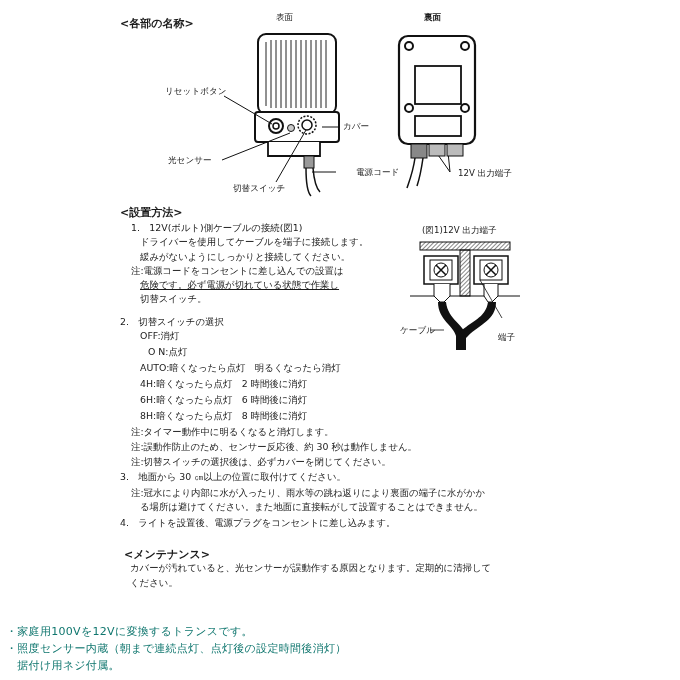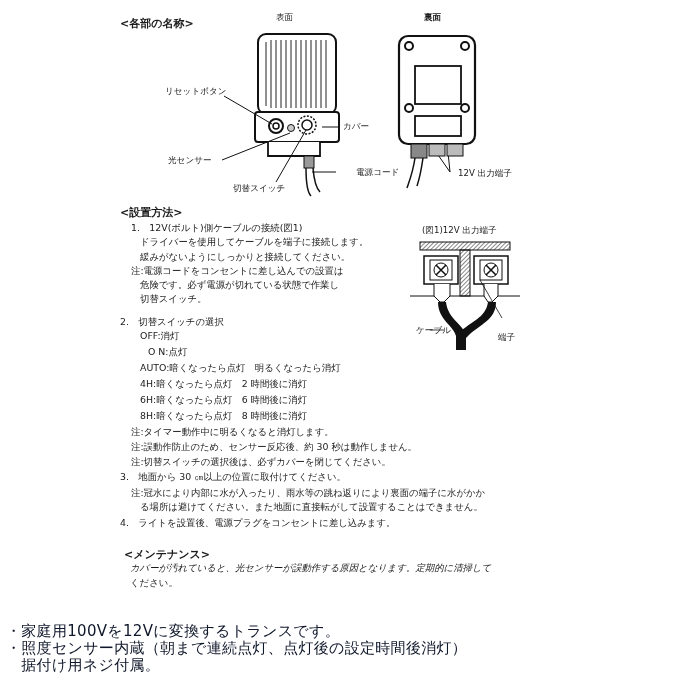--- a/index.html
+++ b/index.html
@@ -2,21 +2,21 @@
 <html><head>
 <meta charset="utf-8">
 <style>
   html, body { margin:0; padding:0; background:#ffffff; }
   body { width:680px; height:680px; position:relative; overflow:hidden;
          font-family:"DejaVu Sans", sans-serif; color:#1a1a1a; }
   .abs { position:absolute; white-space:nowrap; }
   .h { font-weight:bold; font-size:11px; }
   .t { font-size:9.4px; line-height:14.2px; }
   .lbl { font-size:8.6px; }
-  .bullet { font-size:15px; line-height:17px; color:#0f172a; letter-spacing:0.3px; }
+  .bullet { font-size:11px; line-height:17px; color:#0f766e; letter-spacing:0.3px; }
   svg { position:absolute; }
 </style>
 </head>
 <body>
 
 <div class="abs h" style="left:120px;top:16px;">&lt;各部の名称&gt;</div>
 <div class="abs lbl" style="left:276px;top:12px;">表面</div>
 <div class="abs lbl" style="left:424px;top:12px;font-weight:bold;">裏面</div>
 
 <svg style="left:240px;top:28px;" width="120" height="170" viewBox="0 0 120 170">
@@ -82,21 +82,21 @@
   <rect x="52" y="112" width="16" height="12" fill="#bbb" stroke="#111"></rect>
   <path d="M20 126 C18 140 14 150 12 156 M28 126 C26 140 24 148 22 154" fill="none" stroke="#111" stroke-width="1.5"></path>
 </svg>
 
 <div class="abs h" style="left:120px;top:205px;">&lt;設置方法&gt;</div>
 
 <div class="abs t" style="left:120px;top:221px;margin-left:11px;">1.　12V(ボルト)側ケーブルの接続(図1)</div>
 <div class="abs t" style="left:140px;top:235px;">ドライバーを使用してケーブルを端子に接続します。</div>
 <div class="abs t" style="left:140px;top:250px;">緩みがないようにしっかりと接続してください。</div>
 <div class="abs t" style="left:131px;top:264px;">注:電源コードをコンセントに差し込んでの設置は</div>
-<div class="abs t" style="left:140px;top:278px;">危険です。必ず電源が切れている状態で作業し</div>
+<div class="abs t" style="left:140px;top:278px;text-decoration:underline;">危険です。必ず電源が切れている状態で作業し</div>
 <div class="abs t" style="left:140px;top:292px;">切替スイッチ。</div>
 
 <div class="abs t" style="left:120px;top:315px;">2.　切替スイッチの選択</div>
 <div class="abs t" style="left:140px;top:329px;text-align:right;">OFF:消灯</div>
 <div class="abs t" style="left:140px;top:345px;margin-left:8px;">O N:点灯</div>
 <div class="abs t" style="left:140px;top:361px;">AUTO:暗くなったら点灯　明るくなったら消灯</div>
 <div class="abs t" style="left:140px;top:377px;">4H:暗くなったら点灯　2 時間後に消灯</div>
 <div class="abs t" style="left:140px;top:393px;">6H:暗くなったら点灯　6 時間後に消灯</div>
 <div class="abs t" style="left:140px;top:409px;">8H:暗くなったら点灯　8 時間後に消灯</div>
 <div class="abs t" style="left:131px;top:425px;">注:タイマー動作中に明るくなると消灯します。</div>
@@ -130,22 +130,22 @@
   <line x1="0" y1="56" x2="110" y2="56" stroke="#111"></line>
 
   <path d="M24 44 L24 56 L30 62 L34 62 L40 56 L40 44" fill="#fff" stroke="#111"></path>
   <path d="M74 44 L74 56 L78 62 L82 62 L88 56 L88 44" fill="#fff" stroke="#111"></path>
 
   <path d="M28 62 L36 62 C38 80 54 84 56 96 L56 110 L46 110 L46 96 C44 86 28 80 28 62 Z" fill="#111"></path>
   <path d="M78 62 L86 62 C86 80 70 84 58 96 L56 98 L50 92 C60 82 76 78 78 62 Z" fill="#111"></path>
   <line x1="92" y1="78" x2="70" y2="40" stroke="#111" stroke-width="0.8"></line>
   <line x1="20" y1="90" x2="34" y2="90" stroke="#111" stroke-width="0.8"></line>
 </svg>
-<div class="abs lbl" style="left:416px;top:325px;">ケーブル</div>
+<div class="abs lbl" style="left:400px;top:325px;">ケーブル</div>
 <div class="abs lbl" style="left:498px;top:332px;">端子</div>
 
 <div class="abs h" style="left:124px;top:547px;">&lt;メンテナンス&gt;</div>
-<div class="abs t" style="left:130px;top:561px;font-style:italic;">カバーが汚れていると、光センサーが誤動作する原因となります。定期的に清掃して</div>
+<div class="abs t" style="left:130px;top:561px;">カバーが汚れていると、光センサーが誤動作する原因となります。定期的に清掃して</div>
 <div class="abs t" style="left:130px;top:576px;">ください。</div>
 
 <div class="abs bullet" style="left:6px;top:623px;">・家庭用100Vを12Vに変換するトランスです。</div>
 <div class="abs bullet" style="left:6px;top:640px;">・照度センサー内蔵（朝まで連続点灯、点灯後の設定時間後消灯）</div>
 <div class="abs bullet" style="left:6px;top:657px;">　据付け用ネジ付属。</div>
 
 </body></html>

